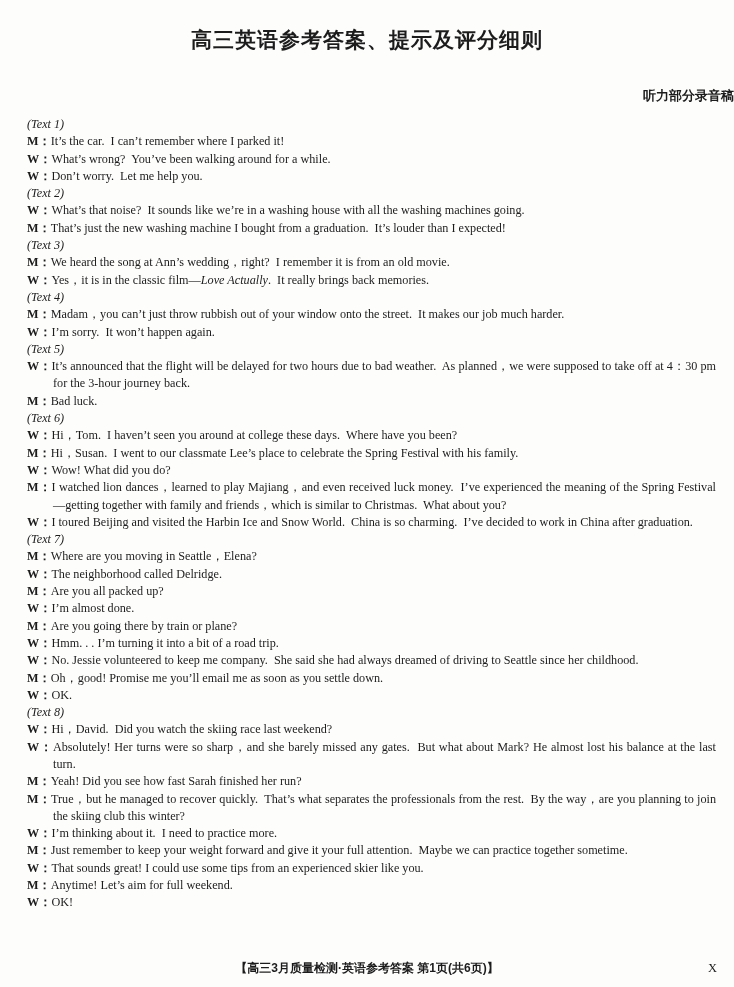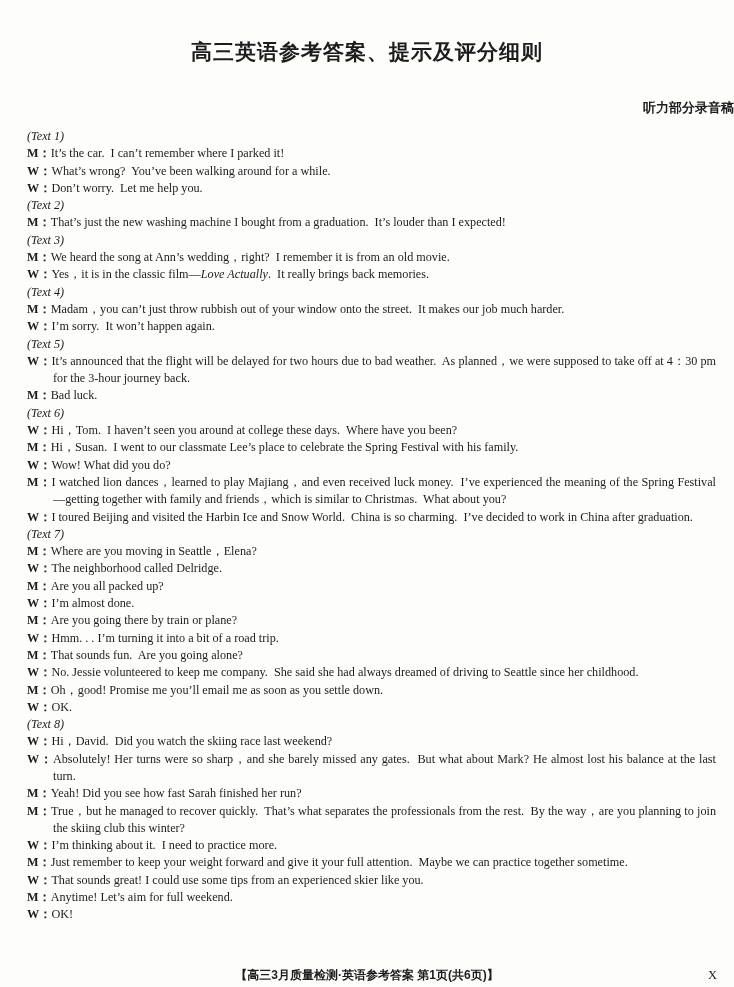--- a/index.html
+++ b/index.html
@@ -7,21 +7,21 @@
     position:relative;
     width:734px; height:987px;
     margin:0 auto;
     background:#fdfdfc;
     box-sizing:border-box;
     font-family:"Liberation Serif", serif;
     color:#1c1c1c;
     overflow:hidden;
   }
   .title {
-    padding-top:38px;
+    padding-top:26px;
     text-align:center;
     font-family:"Liberation Sans", sans-serif;
     font-weight:bold;
     font-size:21px;
     letter-spacing:1px;
   }
   .subtitle {
     margin-top:33px;
     text-align:right;
     font-family:"Liberation Sans", sans-serif;
@@ -40,21 +40,21 @@
   .line {
     padding-left:26px;
     text-indent:-26px;
     text-align:justify;
     white-space:pre-wrap;
   }
   .speaker { font-weight:bold; }
   .em { font-style:italic; }
   .footer {
     position:absolute;
-    left:0; right:0; bottom:4px;
+    left:0; right:0; bottom:11px;
     height:16px;
   }
   .footer-center {
     text-align:center;
     font-family:"Liberation Sans", sans-serif;
     font-weight:bold;
     font-size:12px;
   }
   .footer-mark {
     position:absolute;
@@ -68,20 +68,21 @@
 
 <div class="page">
   <div class="title">高三英语参考答案、提示及评分细则</div>
   <div class="subtitle">听力部分录音稿</div>
   <div class="transcript">
       <div class="section">(Text 1)</div>
       <div class="line"><span class="speaker">M：</span><span>It’s the car.  I can’t remember where I parked it!</span></div>
       <div class="line"><span class="speaker">W：</span><span>What’s wrong?  You’ve been walking around for a while.</span></div>
       <div class="line"><span class="speaker">W：</span><span>Don’t worry.  Let me help you.</span></div>
       <div class="section">(Text 2)</div>
+      <div class="line"><span class="speaker">W：</span><span>What’s that noise?  It sounds like we’re in a washing house with all the washing machines going.</span></div>
       <div class="line"><span class="speaker">M：</span><span>That’s just the new washing machine I bought from a graduation.  It’s louder than I expected!</span></div>
       <div class="section">(Text 3)</div>
       <div class="line"><span class="speaker">M：</span><span>We heard the song at Ann’s wedding，right?  I remember it is from an old movie.</span></div>
       <div class="line"><span class="speaker">W：</span><span>Yes，it is in the classic film—</span><span class="em">Love Actually</span><span>.  It really brings back memories.</span></div>
       <div class="section">(Text 4)</div>
       <div class="line"><span class="speaker">M：</span><span>Madam，you can’t just throw rubbish out of your window onto the street.  It makes our job much harder.</span></div>
       <div class="line"><span class="speaker">W：</span><span>I’m sorry.  It won’t happen again.</span></div>
       <div class="section">(Text 5)</div>
       <div class="line"><span class="speaker">W：</span><span>It’s announced that the flight will be delayed for two hours due to bad weather.  As planned，we were supposed to take off at 4：30 pm for the 3-hour journey back.</span></div>
       <div class="line"><span class="speaker">M：</span><span>Bad luck.</span></div>
@@ -91,21 +92,20 @@
       <div class="line"><span class="speaker">W：</span><span>Wow! What did you do?</span></div>
       <div class="line"><span class="speaker">M：</span><span>I watched lion dances，learned to play Majiang，and even received luck money.  I’ve experienced the meaning of the Spring Festival—getting together with family and friends，which is similar to Christmas.  What about you?</span></div>
       <div class="line"><span class="speaker">W：</span><span>I toured Beijing and visited the Harbin Ice and Snow World.  China is so charming.  I’ve decided to work in China after graduation.</span></div>
       <div class="section">(Text 7)</div>
       <div class="line"><span class="speaker">M：</span><span>Where are you moving in Seattle，Elena?</span></div>
       <div class="line"><span class="speaker">W：</span><span>The neighborhood called Delridge.</span></div>
       <div class="line"><span class="speaker">M：</span><span>Are you all packed up?</span></div>
       <div class="line"><span class="speaker">W：</span><span>I’m almost done.</span></div>
       <div class="line"><span class="speaker">M：</span><span>Are you going there by train or plane?</span></div>
       <div class="line"><span class="speaker">W：</span><span>Hmm. . . I’m turning it into a bit of a road trip.</span></div>
-      <div class="line"><span class="speaker">M：</span><span>That sounds fun.  Are you going alone?</span></div>
       <div class="line"><span class="speaker">W：</span><span>No. Jessie volunteered to keep me company.  She said she had always dreamed of driving to Seattle since her childhood.</span></div>
       <div class="line"><span class="speaker">M：</span><span>Oh，good! Promise me you’ll email me as soon as you settle down.</span></div>
       <div class="line"><span class="speaker">W：</span><span>OK.</span></div>
       <div class="section">(Text 8)</div>
       <div class="line"><span class="speaker">W：</span><span>Hi，David.  Did you watch the skiing race last weekend?</span></div>
       <div class="line"><span class="speaker">W：</span><span>Absolutely! Her turns were so sharp，and she barely missed any gates.  But what about Mark? He almost lost his balance at the last turn.</span></div>
       <div class="line"><span class="speaker">M：</span><span>Yeah! Did you see how fast Sarah finished her run?</span></div>
       <div class="line"><span class="speaker">M：</span><span>True，but he managed to recover quickly.  That’s what separates the professionals from the rest.  By the way，are you planning to join the skiing club this winter?</span></div>
       <div class="line"><span class="speaker">W：</span><span>I’m thinking about it.  I need to practice more.</span></div>
       <div class="line"><span class="speaker">M：</span><span>Just remember to keep your weight forward and give it your full attention.  Maybe we can practice together sometime.</span></div>

